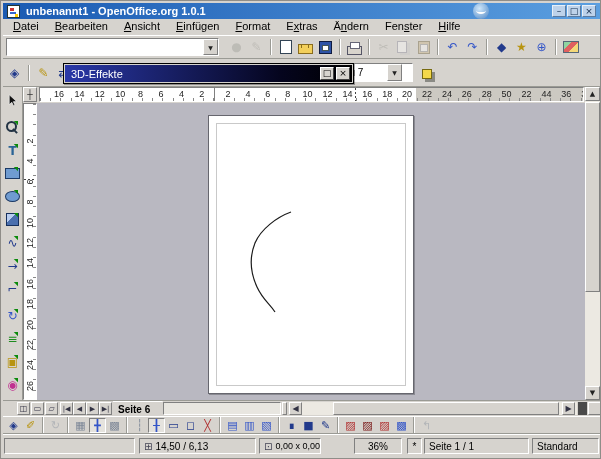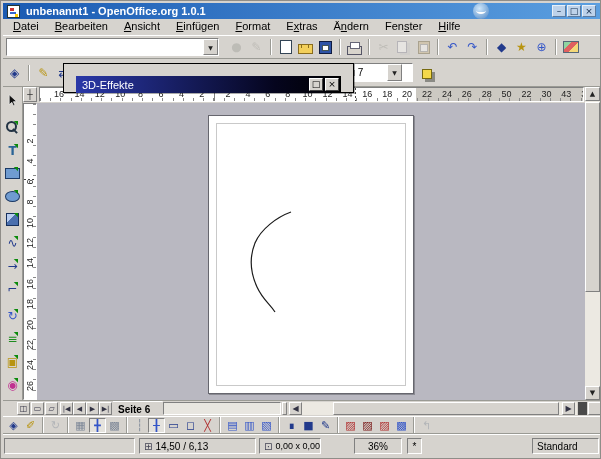--- a/index.html
+++ b/index.html
@@ -70,22 +70,22 @@
   .linepreview{width:56px;background:#fff;display:flex;align-items:center;padding:0 3px;}
   .linepreview i{display:block;width:100%;height:3px;background:#000;}
   .spincol{display:inline-flex;flex-direction:column;width:11px;}
   .spincol span{flex:1;background:#d6d3ce;border:1px solid;border-color:#fff #808080 #808080 #fff;
     font-size:5px;display:flex;align-items:center;justify-content:center;font-family:"DejaVu Sans",sans-serif;}
   .swatch{width:15px;height:11px;align-self:center;margin:0 3px;background:var(--swatch);border:1px solid #222;}
   .fc-label{align-self:center;font-size:10px;width:52px;overflow:hidden;white-space:nowrap;background:#fff;height:100%;display:flex;align-items:center;}
   .shadowbtn{position:absolute;left:414px;top:4px;}
   .shadow-ico{width:10px;height:10px;background:#f4d84a;border:1px solid #776a10;box-shadow:3px 3px 0 #8a8a84;}
   
-  .float3d{position:absolute;left:62px;top:62px;width:291px;height:30px;z-index:60;
-    background:#d6d3ce;border:1px solid #000;padding:12px;box-shadow:1px 1px 0 #00000055;}
+  .float3d{position:absolute;left:62px;top:62px;width:291px;height:21px;z-index:60;
+    background:#d6d3ce;border:1px solid #000;padding:1px;box-shadow:1px 1px 0 #00000055;}
   .f3d-title{height:17px;background:linear-gradient(90deg,var(--ft1) 0%,var(--ft2) 75%,#000 100%);
     display:flex;align-items:center;color:#fff;font-size:11px;padding-left:6px;position:relative;}
   .f3d-ctrls{position:absolute;right:2px;top:2px;display:flex;gap:2px;}
   .f3d-btn{width:14px;height:13px;background:#d6d3ce;border:1px solid;border-color:#fff #404040 #404040 #fff;
     font-size:9px;line-height:11px;text-align:center;color:#000;font-family:"DejaVu Sans",sans-serif;}
   
   .cornerbtn{position:absolute;left:22px;top:86px;width:14px;height:15px;background:#d6d3ce;
     border:1px solid;border-color:#fff #808080 #808080 #fff;font-size:9px;display:flex;align-items:center;justify-content:center;
     font-family:"DejaVu Sans",sans-serif;color:#333;}
   .hruler{position:absolute;left:38px;top:86px;width:545px;height:15px;background:#fff;overflow:hidden;
@@ -306,22 +306,22 @@
       <span class="hr-num" style="left: 307.4px;">14</span>
       <span class="hr-num" style="left: 327.3px;">16</span>
       <span class="hr-num" style="left: 347.2px;">18</span>
       <span class="hr-num" style="left: 367.1px;">20</span>
       <span class="hr-num" style="left: 387px;">22</span>
       <span class="hr-num" style="left: 406.9px;">24</span>
       <span class="hr-num" style="left: 426.8px;">26</span>
       <span class="hr-num" style="left: 446.7px;">28</span>
       <span class="hr-num" style="left: 466.6px;">50</span>
       <span class="hr-num" style="left: 486.5px;">22</span>
-      <span class="hr-num" style="left: 506.4px;">30</span>
-      <span class="hr-num" style="left: 526.3px;">43</span>
+      <span class="hr-num" style="left: 506.4px;">44</span>
+      <span class="hr-num" style="left: 526.3px;">36</span>
       <span class="hr-num" style="left: 546.2px;">38</span>
     </div>
 
   <div class="vruler" id="vruler">
     <div class="vr-marker"></div>
   <span class="vr-num" style="top: 32px;">2</span>
       <span class="vr-num" style="top: 52.4px;">4</span>
       <span class="vr-num" style="top: 72.8px;">6</span>
       <span class="vr-num" style="top: 93.2px;">8</span>
       <span class="vr-num" style="top: 113.6px;">10</span>
@@ -512,19 +512,22 @@
     <span class="sfield" style="left:256px;width:62px;font-size:9px;">
       <span class="sficon">⊡</span>
       <span>0,00 x 0,00</span>
     </span>
     <span class="sfield" style="left:351px;width:48px;justify-content:center;">
       <span>36%</span>
     </span>
     <span class="sfield" style="left:404px;width:15px;justify-content:center;">
       <span>*</span>
     </span>
+    <span class="sfield" style="left:421px;width:105px;">
+      <span>Seite 1 / 1</span>
+    </span>
     <span class="sfield" style="left:529px;width:67px;">
       <span>Standard</span>
     </span>
   </div>
 
   <div class="bottomedge"></div>
 </div>
 
 </body></html>

